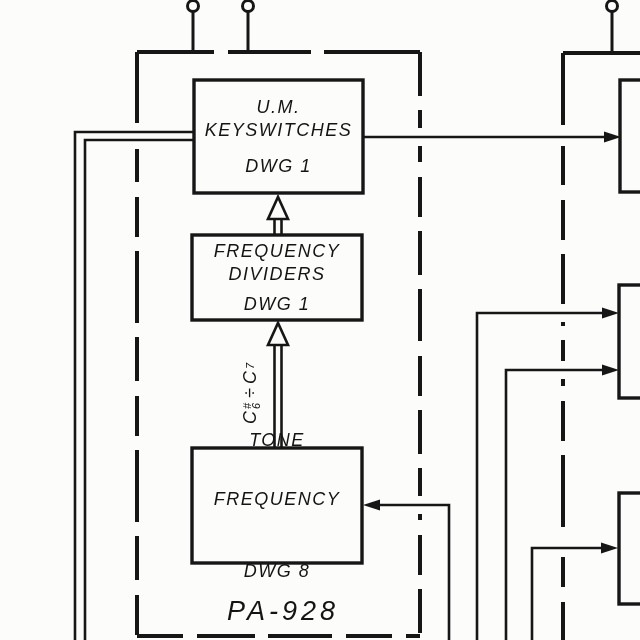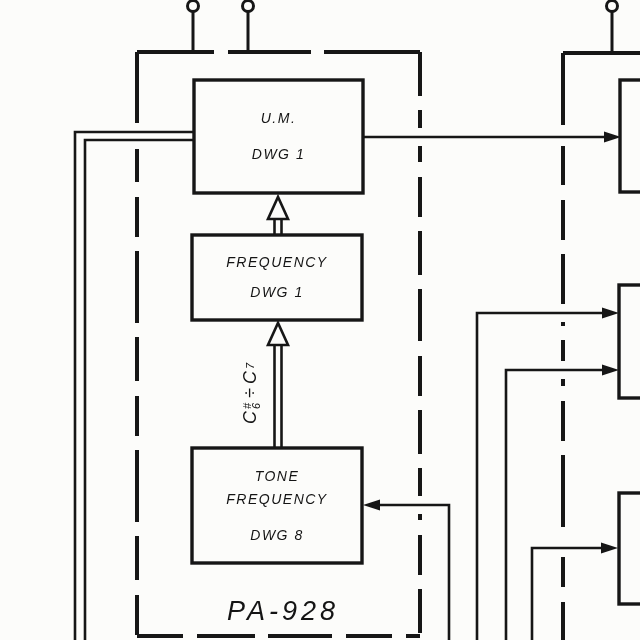--- a/index.html
+++ b/index.html
@@ -21,21 +21,21 @@
     left: 0; top: 0;
   }
   .blocklabel {
     position: absolute;
     display: flex;
     flex-direction: column;
     align-items: center;
     justify-content: center;
     text-align: center;
     font-style: italic;
-    font-size: 14px;
+    font-size: 18px;
     font-weight: 500;
     letter-spacing: 1.5px;
     line-height: 23px;
     white-space: nowrap;
   }
   .blocklabel .dwg {
     margin-top: 13px;
   }
   .blocklabel.tight .dwg {
     margin-top: 7px;
@@ -175,29 +175,31 @@
       <rect x="192" y="235" width="170" height="85"></rect>
       <rect x="192" y="448" width="170" height="115"></rect>
       <rect x="620" y="80" width="34" height="112"></rect>
       <rect x="619" y="285" width="34" height="113"></rect>
       <rect x="619" y="493" width="34" height="111"></rect>
     </g>
   </svg>
 
   <div class="blocklabel" style="left:196px; top:82px; width:165px; height:109px;">
     <span>U.M.</span>
+    <span>KEYSWITCHES</span>
     <span class="dwg">DWG 1</span>
   </div>
 
   <div class="blocklabel tight" style="left:194px; top:237px; width:166px; height:81px;">
     <span>FREQUENCY</span>
+    <span>DIVIDERS</span>
     <span class="dwg">DWG 1</span>
   </div>
 
-  <div class="blocklabel" style="left:194px; top:452px; width:166px; height:107px;">
+  <div class="blocklabel" style="left:194px; top:452px; width:166px; height:107px;gap:36px;">
     <span>TONE</span>
     <span>FREQUENCY</span>
     <span class="dwg">DWG 8</span>
   </div>
 
   <div id="unit-label">
     <span>PA-928</span>
   </div>
 
   <div id="note-range-label">

